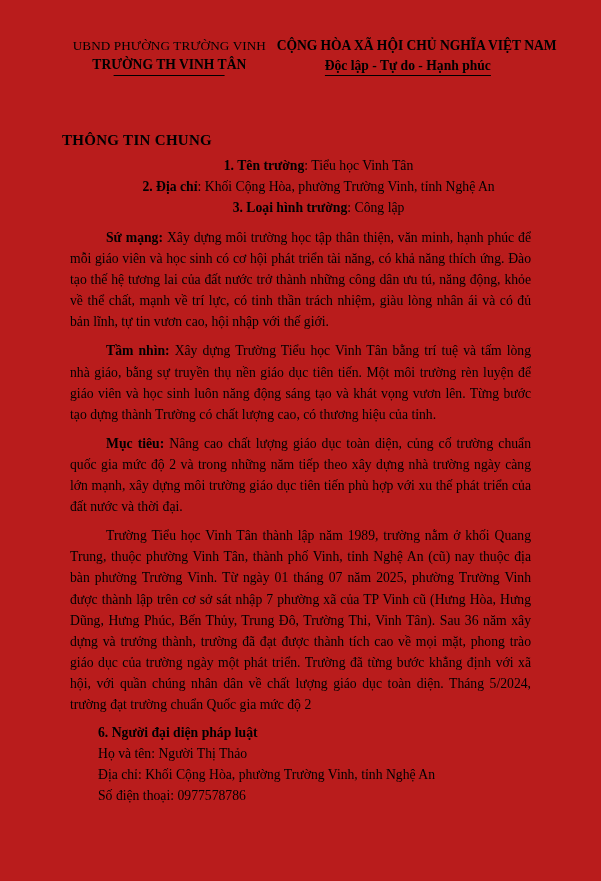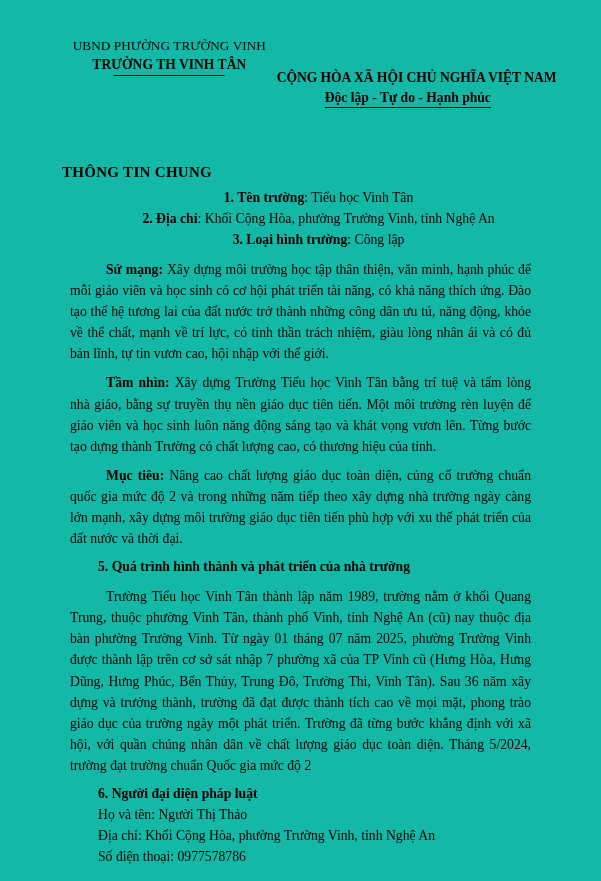--- a/index.html
+++ b/index.html
@@ -15,21 +15,21 @@
     font-family: "Liberation Serif", "DejaVu Serif", serif;
     color: #000000;
     -webkit-font-smoothing: antialiased;
   }
   .page {
     position: absolute;
     left: 0;
     top: 0;
     width: 601px;
     height: 881px;
-    background: #14b8a6;
+    background: #b91c1c;
     overflow: hidden;
   }
   .content {
     position: absolute;
     left: 62px;
     top: 38px;
     width: 477px;
   }
 
   
@@ -67,21 +67,20 @@
     bottom: -2px;
     width: 72%;
     height: 1px;
     background: #000;
   }
   .hdr-line1-right {
     font-size: 13.6px;
     font-weight: bold;
     white-space: nowrap;
     letter-spacing: -0.05px;
-    margin-top: 32px;
   }
   .hdr-line2-right {
     font-size: 13.6px;
     font-weight: bold;
     white-space: nowrap;
     display: inline-block;
     position: relative;
   }
   .hdr-line2-right .rule {
     display: block;
@@ -169,21 +168,20 @@
 
     <p class="numbered"><b>3. Loại hình trường</b><span>: </span><span>Công lập</span></p>
 
 
     <p class="para"><b>Sứ mạng:</b><span> Xây dựng môi trường học tập thân thiện, văn minh, hạnh phúc để mỗi giáo viên và học sinh có cơ hội phát triển tài năng, có khả năng thích ứng. Đào tạo thế hệ tương lai của đất nước trở thành những công dân ưu tú, năng động, khỏe về thể chất, mạnh về trí lực, có tinh thần trách nhiệm, giàu lòng nhân ái và có đủ bản lĩnh, tự tin vươn cao, hội nhập với thế giới.</span></p>
 
     <p class="para"><b>Tầm nhìn:</b><span> Xây dựng Trường Tiểu học Vinh Tân bằng trí tuệ và tấm lòng nhà giáo, bằng sự truyền thụ nền giáo dục tiên tiến. Một môi trường rèn luyện để giáo viên và học sinh luôn năng động sáng tạo và khát vọng vươn lên. Từng bước tạo dựng thành Trường có chất lượng cao, có thương hiệu của tỉnh.</span></p>
 
     <p class="para"><b>Mục tiêu:</b><span> Nâng cao chất lượng giáo dục toàn diện, củng cố trường chuẩn quốc gia mức độ 2 và trong những năm tiếp theo xây dựng nhà trường ngày càng lớn mạnh, xây dựng môi trường giáo dục tiên tiến phù hợp với xu thế phát triển của đất nước và thời đại.</span></p>
 
-    <p class="heading-line">5. Quá trình hình thành và phát triển của nhà trường</p>
 
     <p class="para">Trường Tiểu học Vinh Tân thành lập năm 1989, trường nằm ở khối Quang Trung, thuộc phường Vinh Tân, thành phố Vinh, tỉnh Nghệ An (cũ) nay thuộc địa bàn phường Trường Vinh. Từ ngày 01 tháng 07 năm 2025, phường Trường Vinh được thành lập trên cơ sở sát nhập 7 phường xã của TP Vinh cũ (Hưng Hòa, Hưng Dũng, Hưng Phúc, Bến Thủy, Trung Đô, Trường Thi, Vinh Tân). Sau 36 năm xây dựng và trưởng thành, trường đã đạt được thành tích cao về mọi mặt, phong trào giáo dục của trường ngày một phát triển. Trường đã từng bước khẳng định với xã hội, với quần chúng nhân dân về chất lượng giáo dục toàn diện. Tháng 5/2024, trường đạt trường chuẩn Quốc gia mức độ 2</p>
 
     <p class="heading-line">6. Người đại diện pháp luật</p>
 
     <p class="plain">Họ và tên: Người Thị Thảo</p>
     <p class="plain">Địa chỉ: Khối Cộng Hòa, phường Trường Vinh, tỉnh Nghệ An</p>
     <p class="plain">Số điện thoại: 0977578786</p>
 
   </div>

